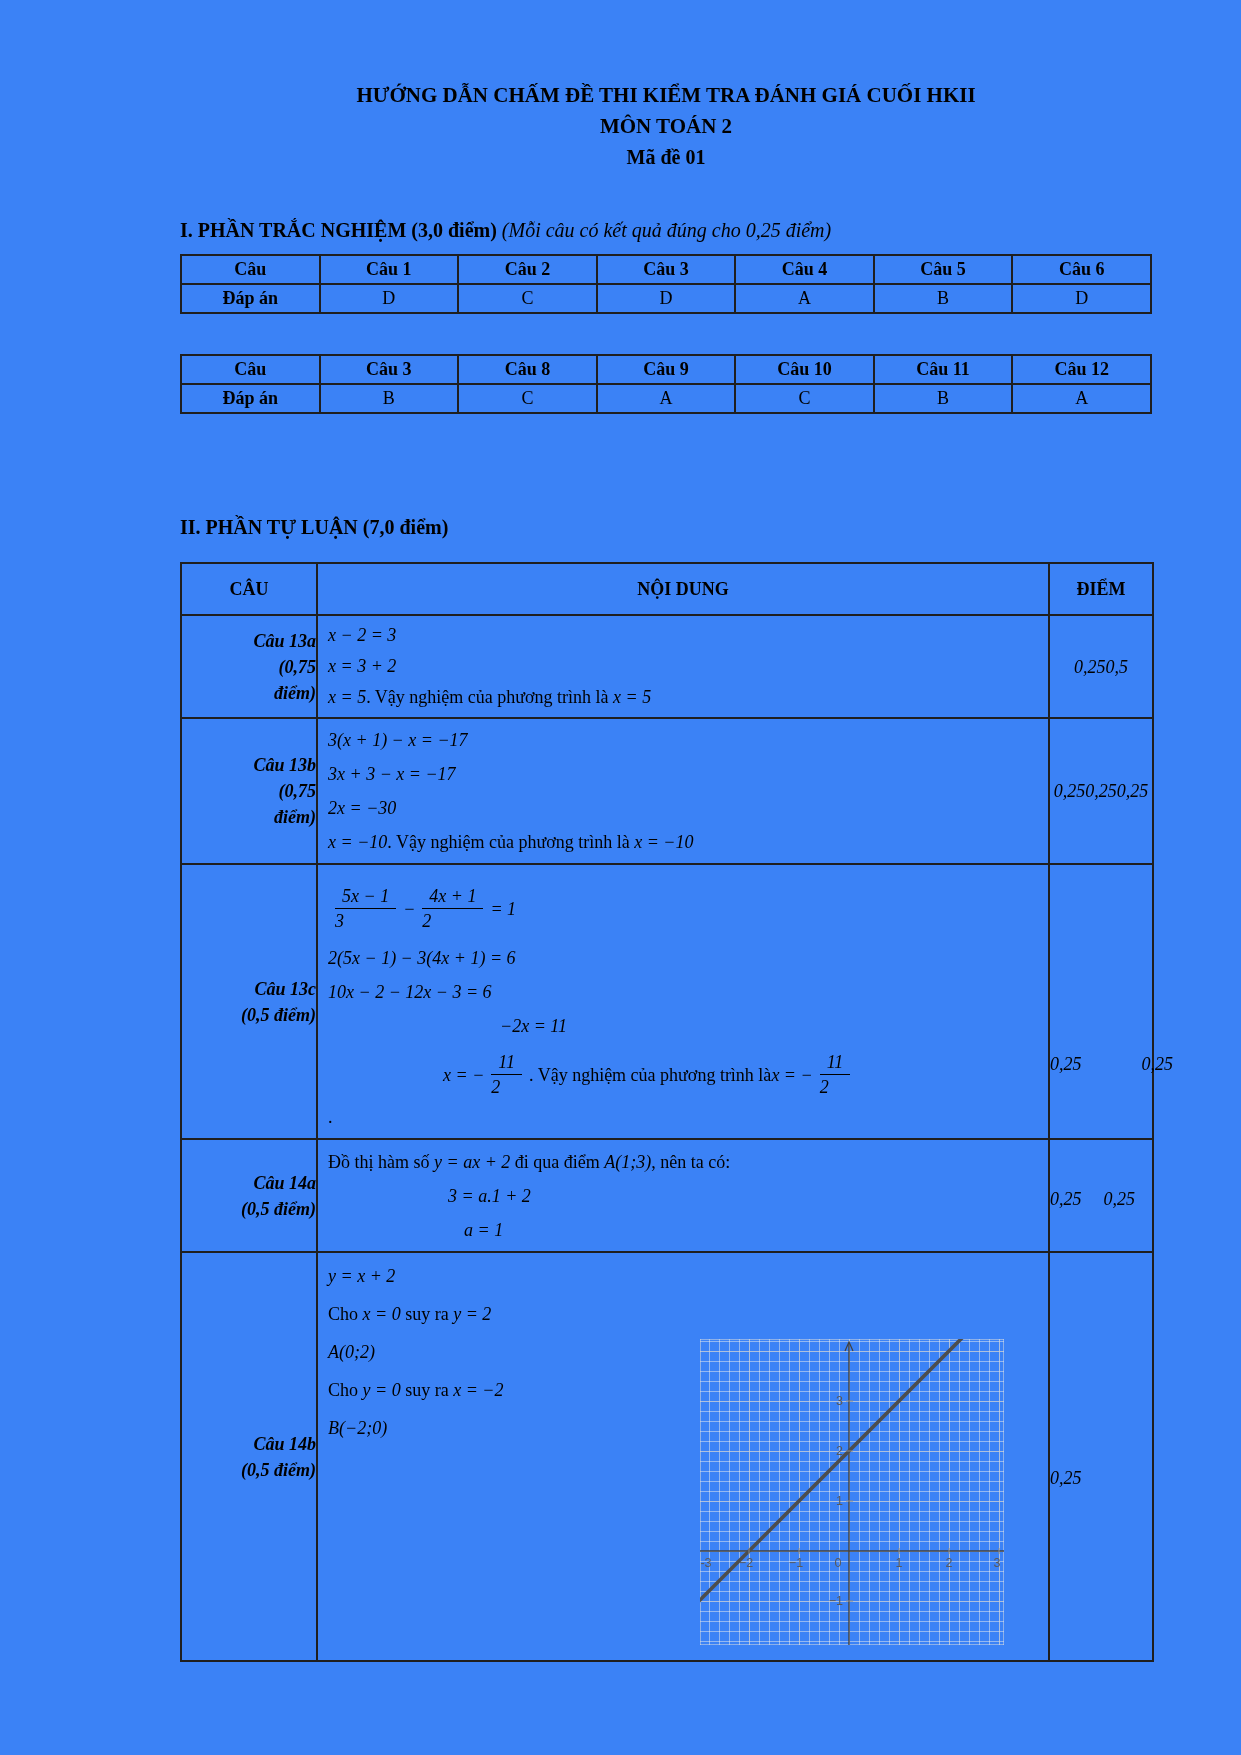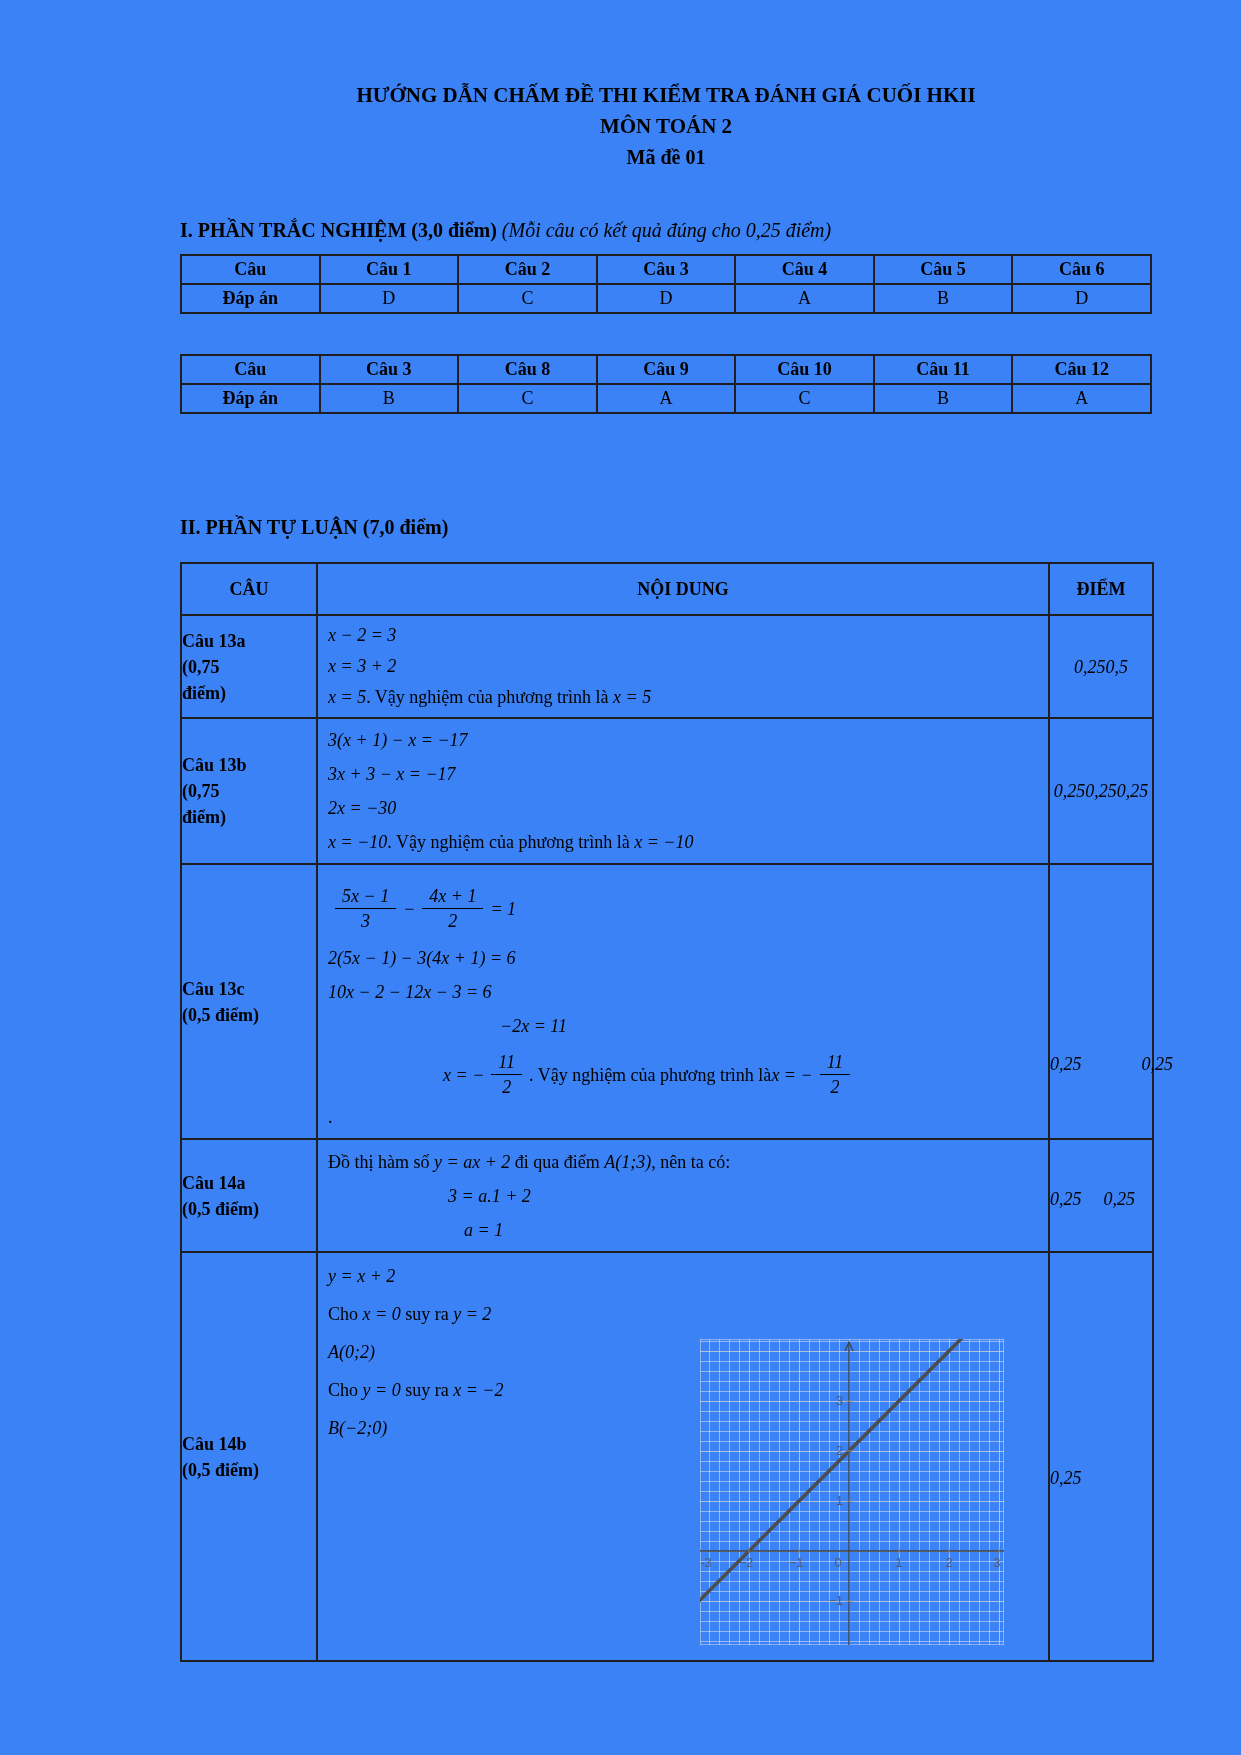--- a/index.html
+++ b/index.html
@@ -23,30 +23,30 @@
   .mcq { width:972px; margin-top:11px; }
   .mcq.second { margin-top:40px; }
   .mcq th, .mcq td { border:2px solid #1f1f1f; text-align:center; font-size:18px; padding:0; }
   .mcq th { font-weight:bold; height:29px; }
   .mcq td { height:28px; font-weight:normal; }
 
   
   .essay { width:972px; margin-top:22px; }
   .essay th, .essay td { border:2px solid #1f1f1f; font-size:18px; vertical-align:middle; }
   .essay .hrow th { font-weight:bold; text-align:center; height:52px; }
-  .cau-cell { text-align:left; font-weight:bold; line-height:26px; vertical-align:middle; }
+  .cau-cell { text-align:right; font-weight:bold; line-height:26px; vertical-align:middle;font-style:italic; }
   .nd-cell { text-align:left; padding:4px 10px; vertical-align:middle; }
   .diem-cell { text-align:center; vertical-align:top; }
   .diem-stack { display:flex; flex-direction:row; align-items:center; font-style:italic; font-size:18px; line-height:34px; }
   .ln { line-height:34px; white-space:nowrap; }
   .m { font-style:italic; }
   .t { font-style:normal; }
 
   
-  .frac { display:inline-flex; flex-direction:column; align-items:center; vertical-align:middle; margin:0 7px; line-height:22px; }
+  .frac { display:inline-flex; flex-direction:column; align-items:flex-start; vertical-align:middle; margin:0 7px; line-height:22px; }
   .fnum { border-bottom:1.6px solid #000; padding:0 7px 1px; }
   .fden { padding-top:1px; }
   .fracln { line-height:64px; display:flex; align-items:center; white-space:nowrap; }
 
   .indent-c { margin-left:172px; }
   .indent-a { margin-left:120px; }
   .indent-ans { margin-left:115px; }
   .dot-ln { line-height:20px; }
 
   .cell14b { position:relative; height:399px; }

